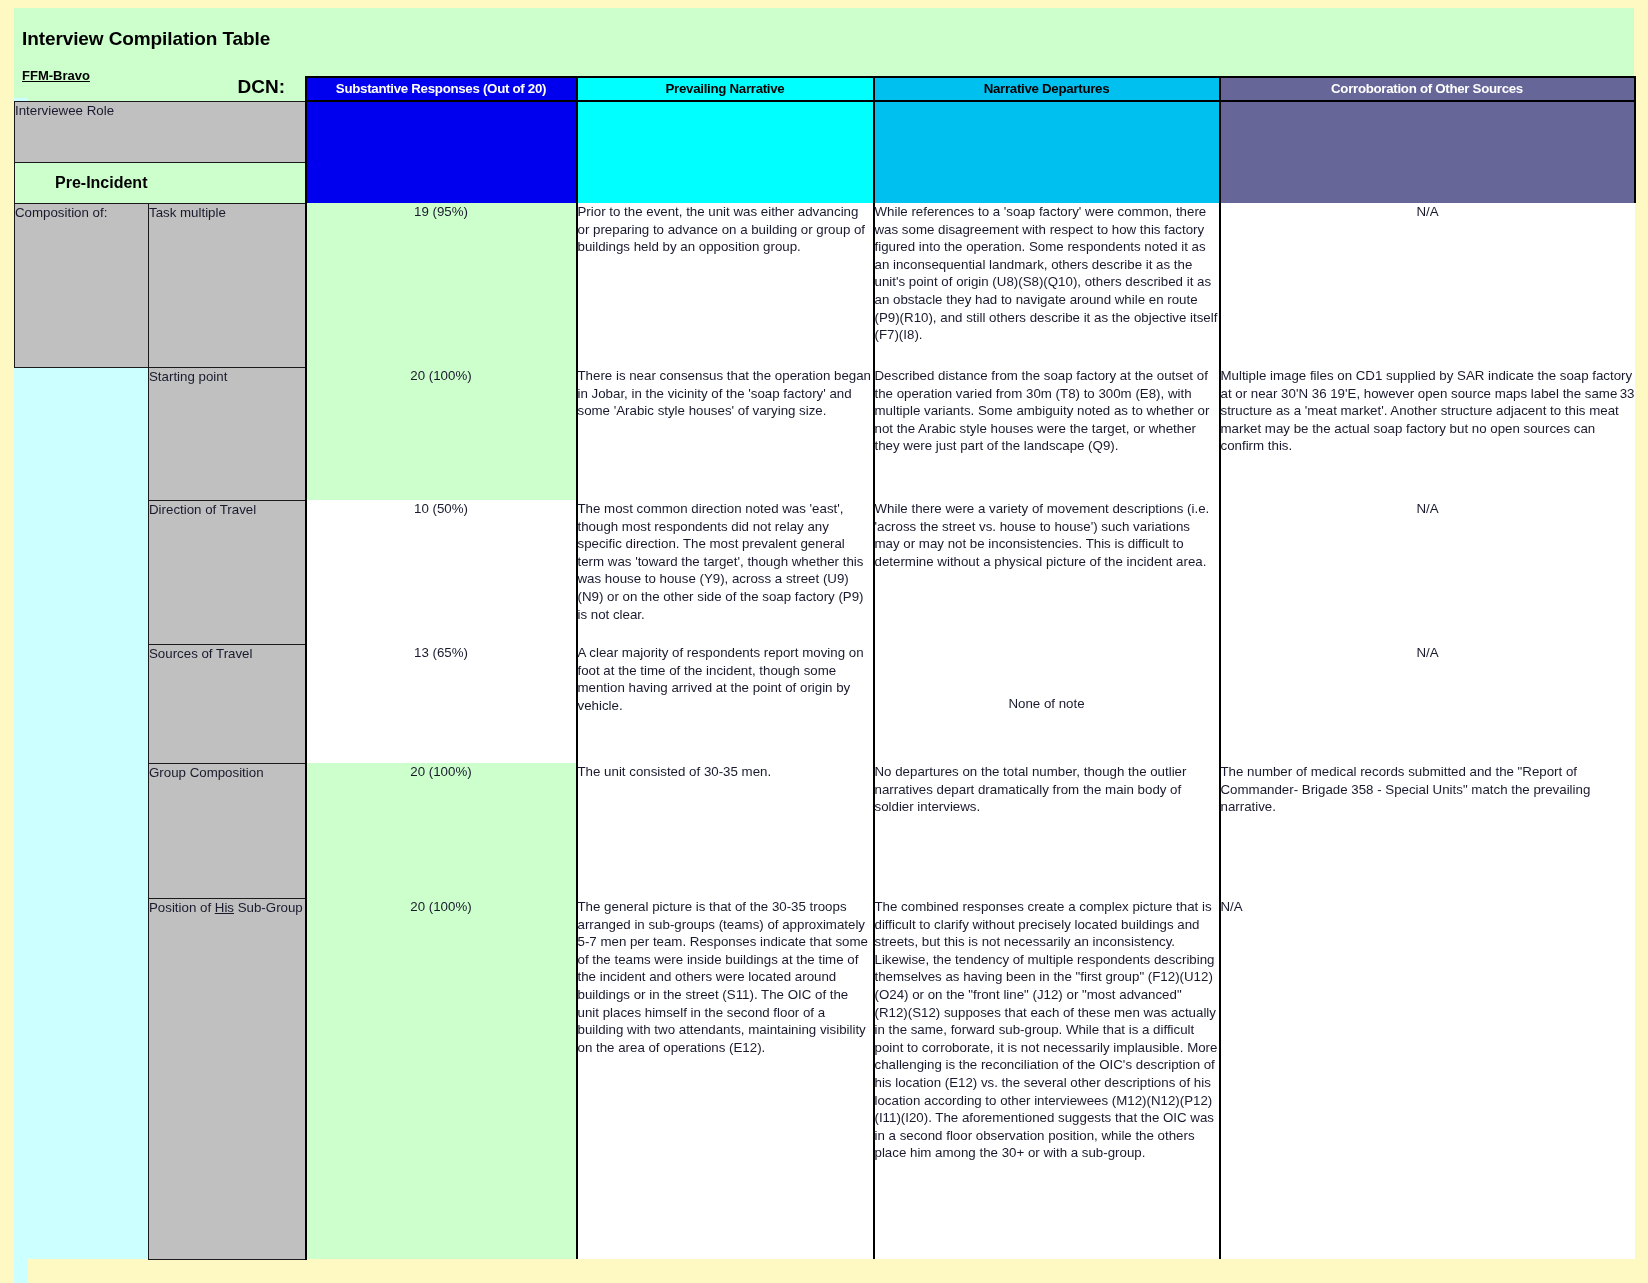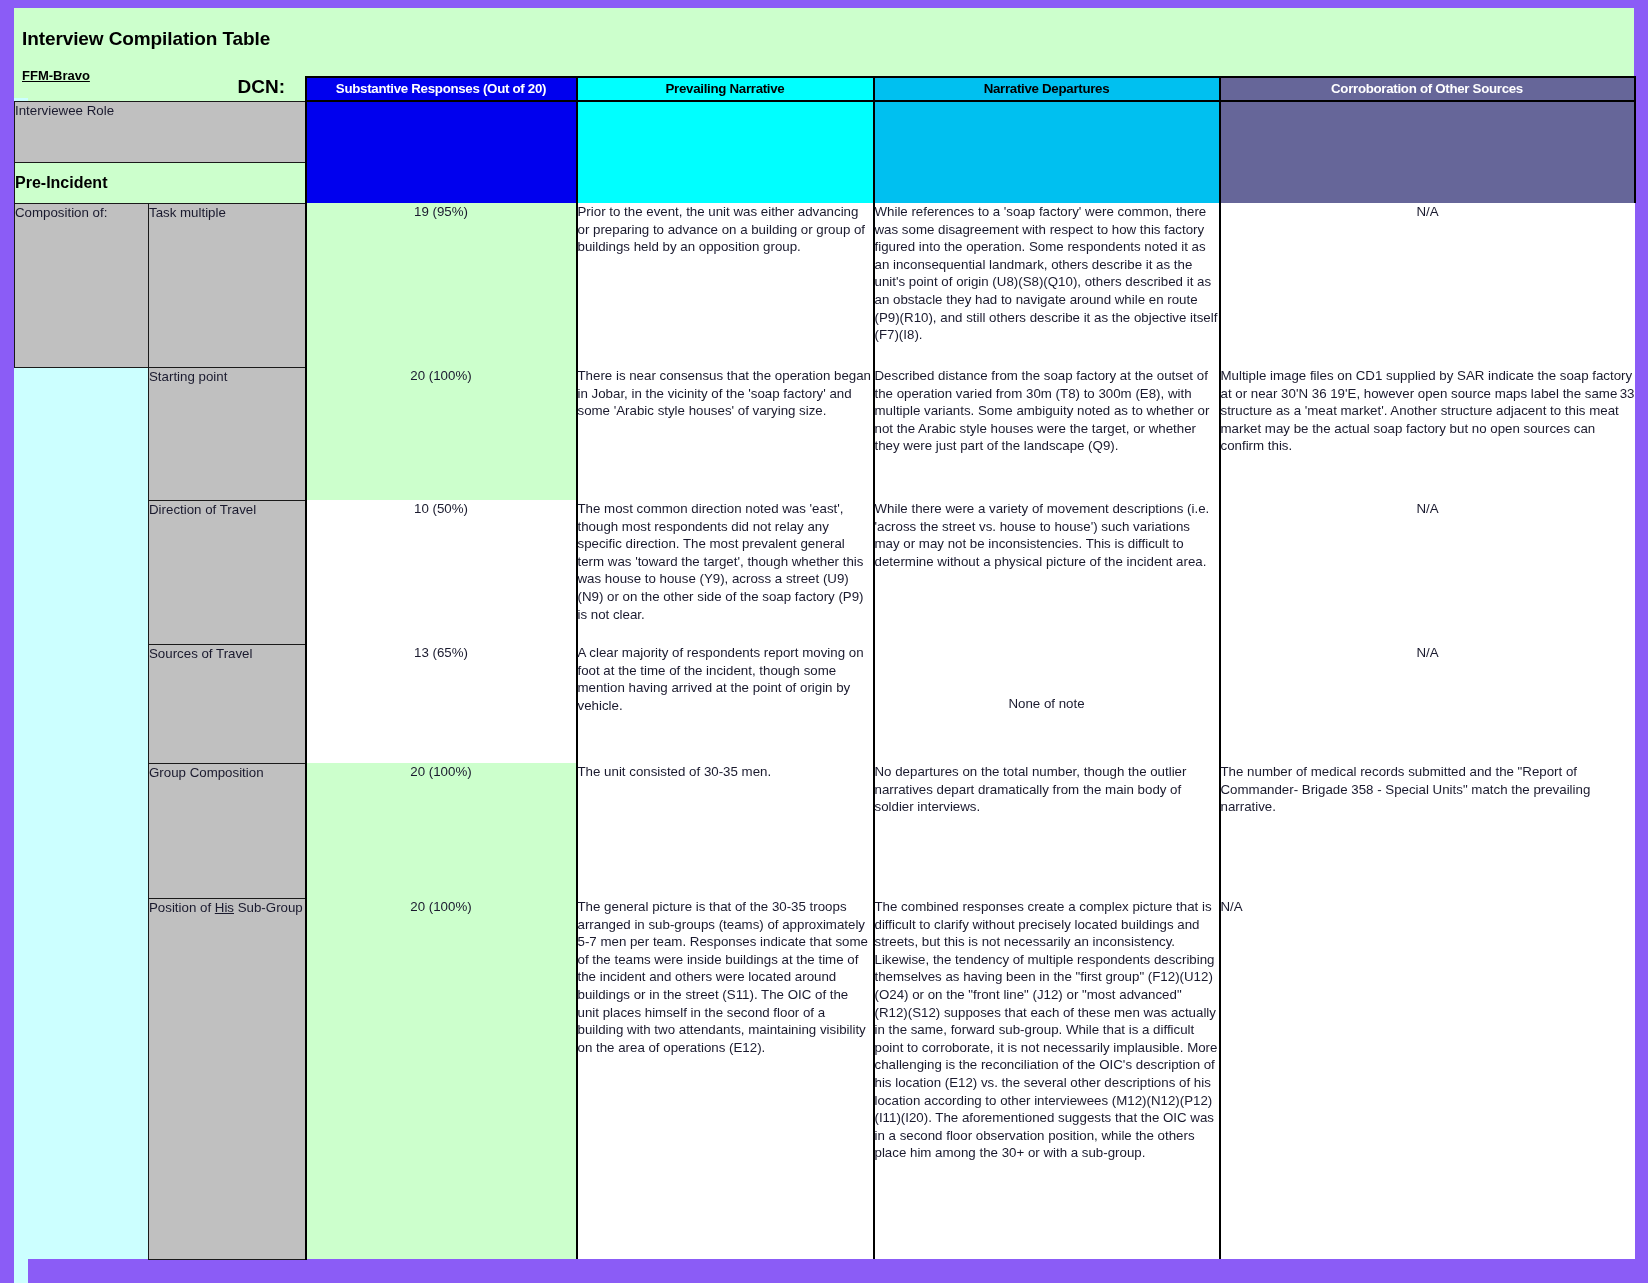--- a/index.html
+++ b/index.html
@@ -12,21 +12,21 @@
     height: 1283px;
     font-family: "Liberation Sans", sans-serif;
     overflow: hidden;
   }
 
   
   #sheet {
     position: relative;
     width: 1648px;
     height: 1283px;
-    background: #8b5cf6;
+    background: #fef9c3;
   }
 
   
   .banner {
     position: absolute;
     left: 14px;
     top: 8px;
     width: 1620px;
     height: 190px;
     background: #ccffcc;
@@ -208,21 +208,21 @@
 
     <tr>
       <td class="lbl" colspan="2" style="height:60px;">Interviewee Role</td>
       <td class="block sub"></td>
       <td class="block prev"></td>
       <td class="block dep"></td>
       <td class="block corr"></td>
     </tr>
 
     <tr>
-      <td class="lbl greenrow" colspan="2" style="height:40px;">Pre-Incident</td>
+      <td class="lbl greenrow" colspan="2" style="height:40px;padding-left:40px;">Pre-Incident</td>
       <td class="block sub"></td>
       <td class="block prev"></td>
       <td class="block dep"></td>
       <td class="block corr"></td>
     </tr>
 
     <tr>
       <td class="lbl" rowspan="1" style="height:163px;text-align:left;">Composition of:</td>
       <td class="lbl">Task multiple</td>
       <td class="numcell g">19 (95%)</td>

